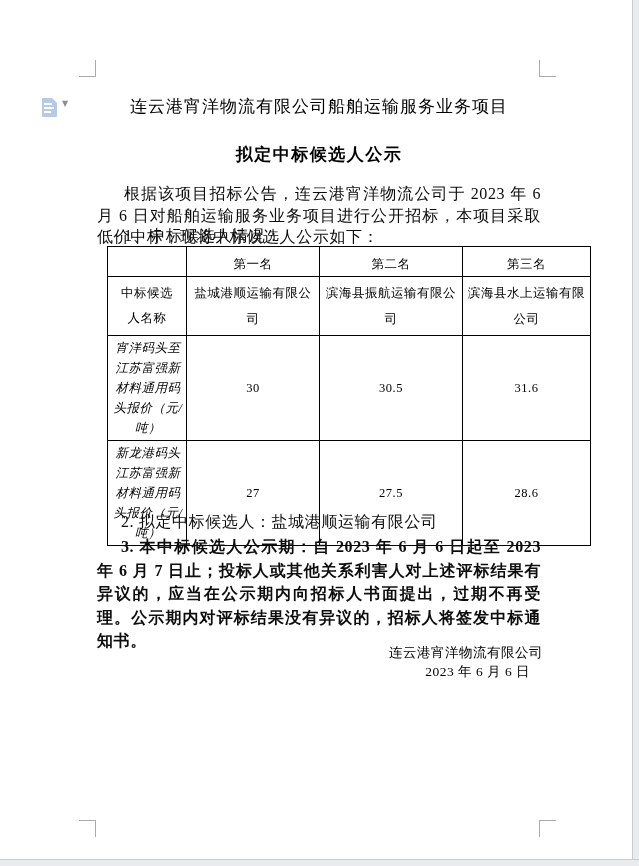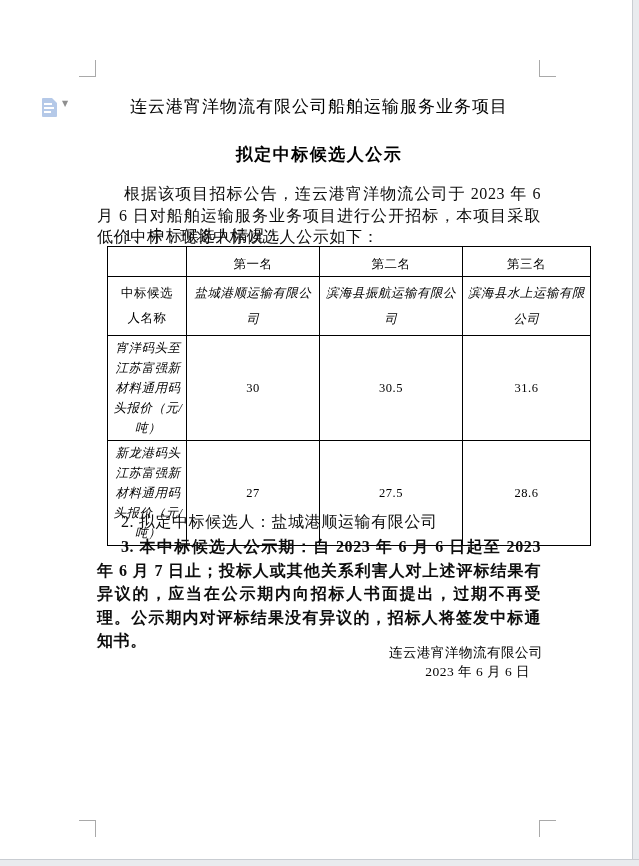--- a/index.html
+++ b/index.html
@@ -44,21 +44,21 @@
   .phones{ top:607px; line-height:17.5px; letter-spacing:0.4px; font-size:13px; }
 
   .signature { position:absolute; right:96px; top:644px; text-align:right; font-size:13.5px; line-height:18px; letter-spacing:0.5px; }
   .signature .date { padding-right:13px; line-height:18px; margin-top:1px; }
 
   table.bid { position:absolute; left:90px; top:246px; width:483px; border-collapse:collapse; table-layout:fixed;margin-left:17px; }
   table.bid td { border:1px solid #000; font-size:12.5px; text-align:center; vertical-align:middle;
                  letter-spacing:0.5px; overflow:hidden; }
   td.hdr      { height:30px; font-size:13px; vertical-align:top; padding-top:5px; }
   td.name-lbl { height:59px; padding:0 9px; line-height:25px;border-radius:27px; }
-  td.name-val { line-height:26px; padding:0 3px;font-style:italic; }
+  td.name-val { line-height:26px; padding:0 3px; }
   td.price-lbl{ height:85px; text-align:left; padding:2px 1px 2px 3px; line-height:20px;
                 font-size:12px; letter-spacing:0px;font-style:italic; }
   td.price-val{ font-size:13px; }
 </style>
 </head>
 <body>
 
 <div class="screen">
 
   <div class="crop tl"></div>

